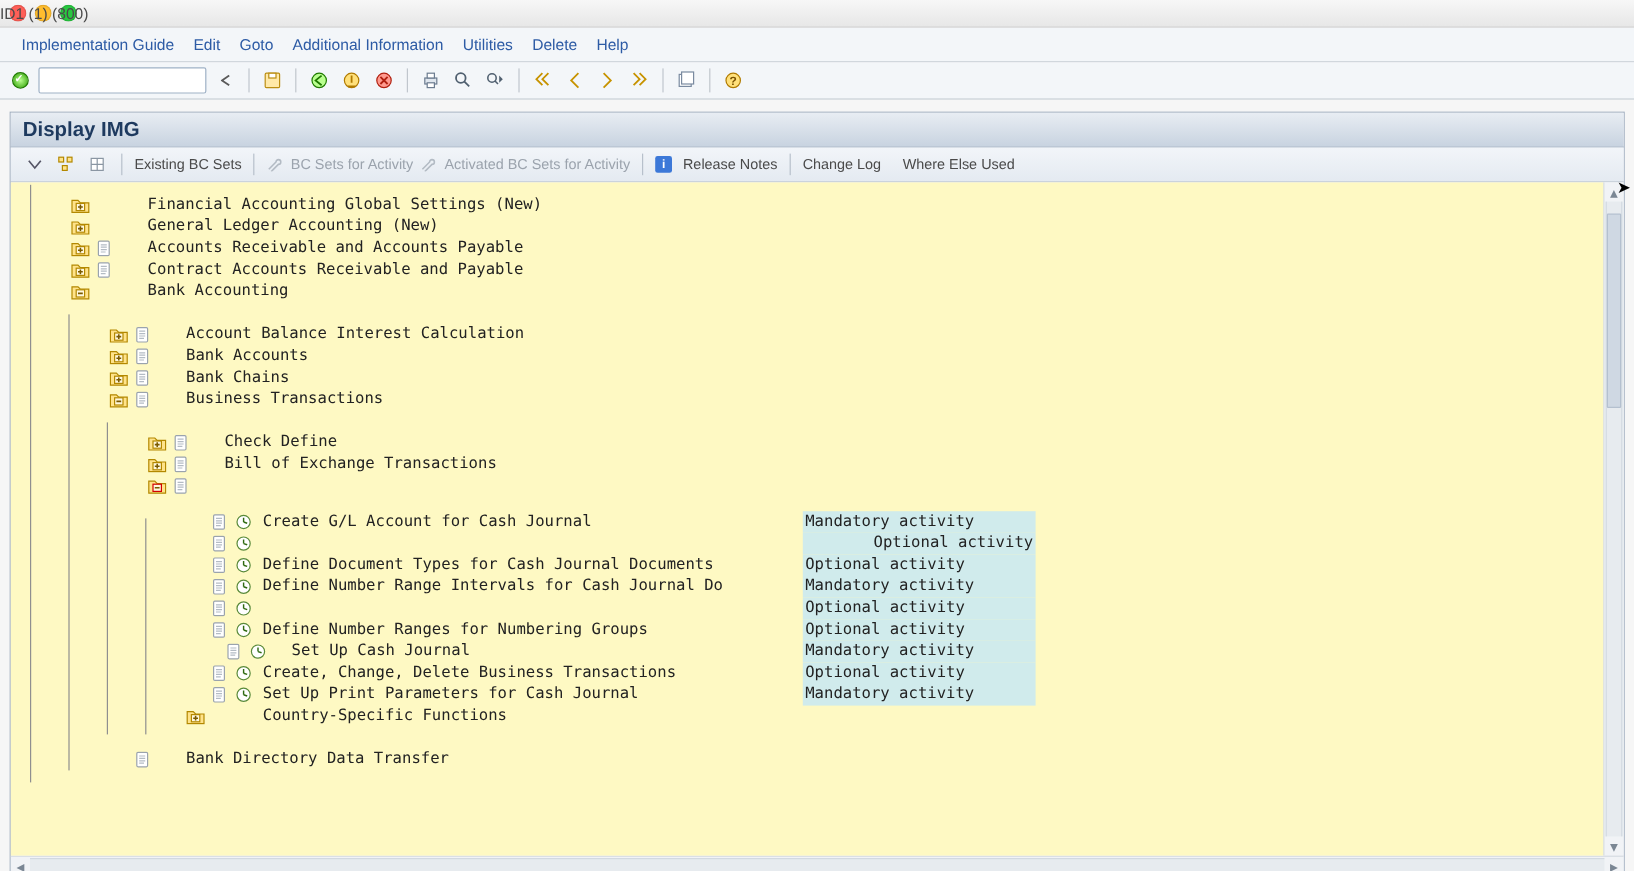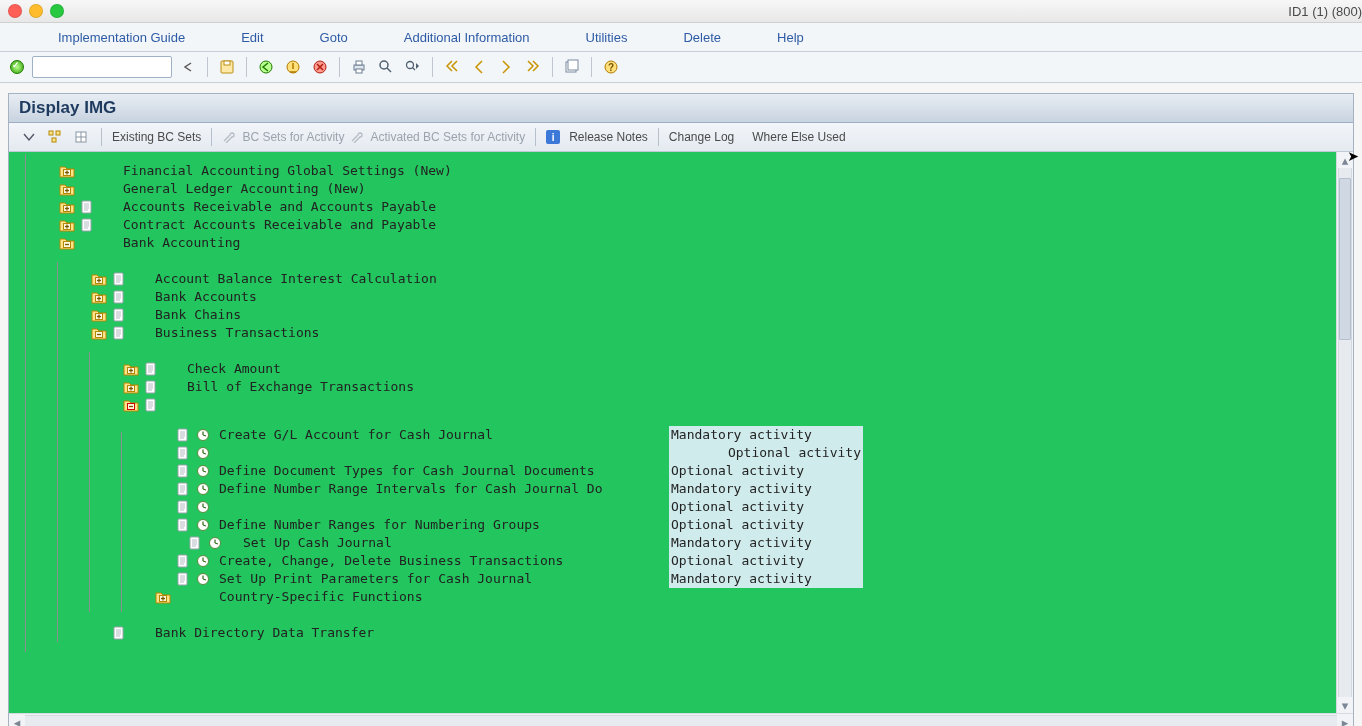--- a/index.html
+++ b/index.html
@@ -28,40 +28,39 @@
   .tl {
     width: 12px; height: 12px; border-radius: 50%;
     border: 0.5px solid rgba(0,0,0,0.1);
   }
   .tl.red    { background:#ff5f57; }
   .tl.yellow { background:#ffbd2e; }
   .tl.green  { background:#28c840; }
   .titlebar .title {
     position: absolute;
     left: 0; right: 0;
-    text-align: right;
+    text-align: left;
     color: #4a4a4a;
     font-size: 13px;
     pointer-events: none;
   }
 
   
   .menubar {
     height: 28px;
     display: flex;
     align-items: center;
     gap: 16px;
     padding: 0 18px;
     background: #f3f6f9;
     border-bottom: 1px solid #c9cfd6;
     color: #2d5ba5;
   }
   .menubar .menu-item {
     cursor: default;
-    margin-left: 40px;
   }
 
   
   .toolbar {
     height: 30px;
     display: flex;
     align-items: center;
     gap: 5px;
     padding: 0 10px;
     background: #f3f6f9;
@@ -138,21 +137,21 @@
   }
   .subtoolbar .st-btn{
     width:20px;height:20px;display:flex;align-items:center;justify-content:center;
     border-radius:2px;
   }
 
   .tree-area {
     flex: 1 1 auto;
     overflow: auto;
     padding: 10px 10px 4px 10px;
-    background: #22c55e;
+    background: #fef9c3;
     position:relative;
   }
   .tree-row {
     display:flex; align-items:center; height:18px; line-height:18px;
     white-space: pre;
     font-family: "DejaVu Sans Mono","Menlo","Consolas",monospace;
     font-size: 13px;
     color:#222;
   }
   .tree-row .indent { display:inline-block; }
@@ -472,21 +471,21 @@
                 <path class="f-body" d="M1 3 h5 l2 2 h7 v8 h-14 z"></path>
                 <rect x="4.5" y="5.5" width="7" height="6" fill="#fff8dd" stroke="#b38800"></rect>
                 <line class="f-sign" x1="8" y1="6.5" x2="8" y2="10.5"></line>
                 <line class="f-sign" x1="6" y1="8.5" x2="10" y2="8.5"></line>
               </svg></span></span><span style="display: inline-flex; width: 44px; justify-content: flex-start; align-items: center;"><span class="doc-icon"><svg class="doc" width="14" height="14">
                 <rect x="2" y="1" width="9" height="12" rx="1"></rect>
                 <line x1="4" y1="4" x2="9" y2="4"></line>
                 <line x1="4" y1="6" x2="9" y2="6"></line>
                 <line x1="4" y1="8" x2="9" y2="8"></line>
                 <line x1="4" y1="10" x2="8" y2="10"></line>
-              </svg></span></span><span class="label-wrap"><span class="label">Check Amount</span></span></div>
+              </svg></span></span><span class="label-wrap"><span class="label">Check Define</span></span></div>
         <div class="tree-row"><span class="indent" style="width: 124px; display: inline-flex; justify-content: flex-end; align-items: center;"><span class="folder-icon"><svg class="f-plus" width="16" height="14">
                 <path class="f-body" d="M1 3 h5 l2 2 h7 v8 h-14 z"></path>
                 <rect x="4.5" y="5.5" width="7" height="6" fill="#fff8dd" stroke="#b38800"></rect>
                 <line class="f-sign" x1="8" y1="6.5" x2="8" y2="10.5"></line>
                 <line class="f-sign" x1="6" y1="8.5" x2="10" y2="8.5"></line>
               </svg></span></span><span style="display: inline-flex; width: 44px; justify-content: flex-start; align-items: center;"><span class="doc-icon"><svg class="doc" width="14" height="14">
                 <rect x="2" y="1" width="9" height="12" rx="1"></rect>
                 <line x1="4" y1="4" x2="9" y2="4"></line>
                 <line x1="4" y1="6" x2="9" y2="6"></line>
                 <line x1="4" y1="8" x2="9" y2="8"></line>

